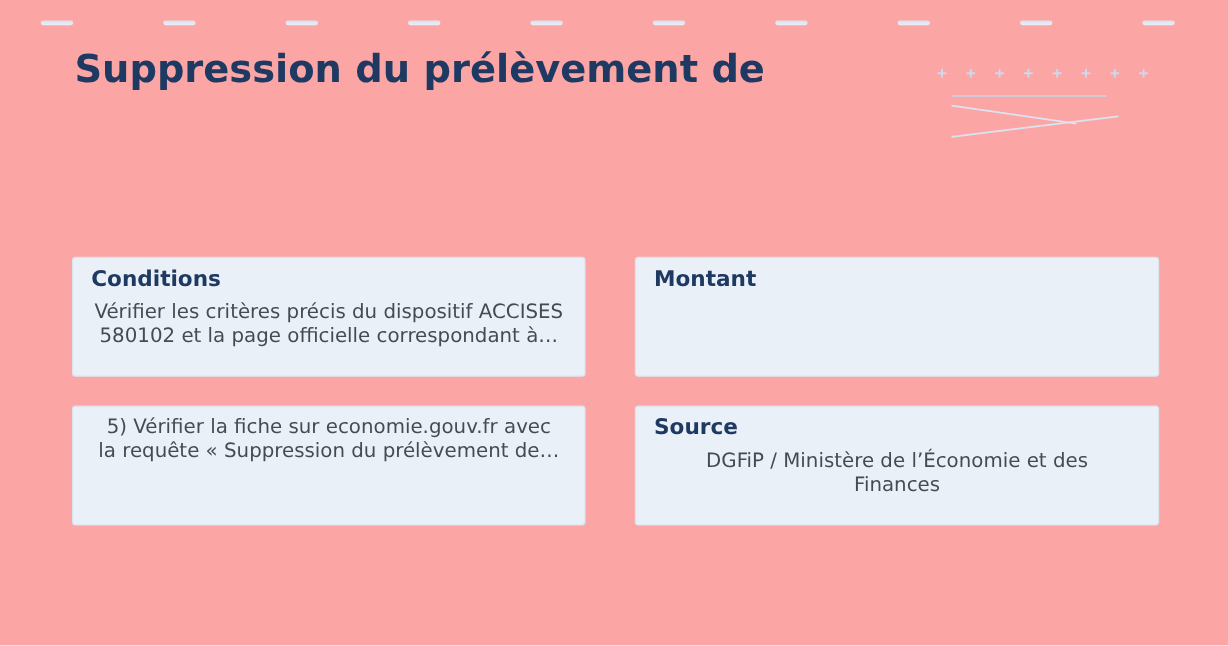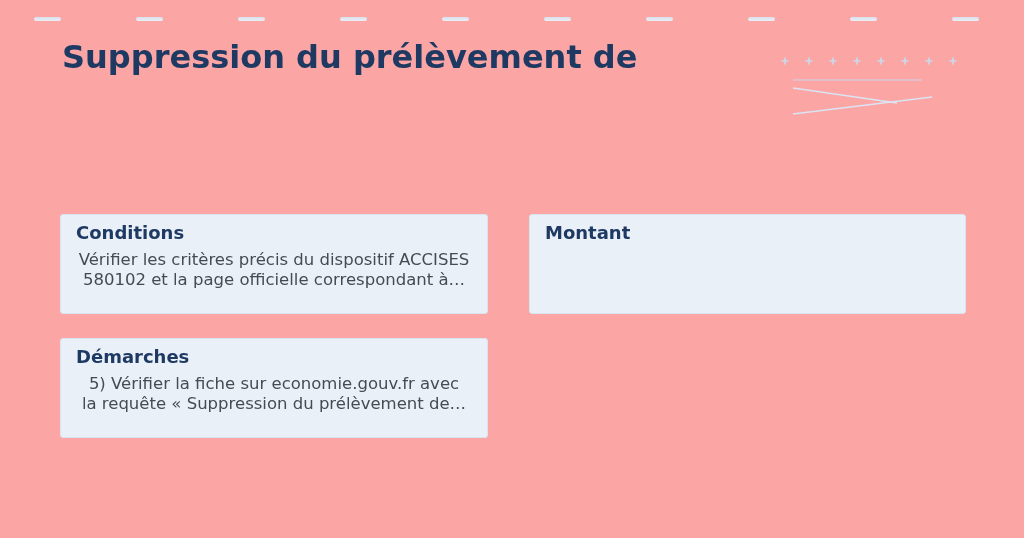--- a/index.html
+++ b/index.html
@@ -120,20 +120,24 @@
       <h2>Conditions</h2>
       <p>Vérifier les critères précis du dispositif ACCISES
 580102 et la page officielle correspondant à…</p>
     </section>
 
     <section class="card">
       <h2>Montant</h2>
     </section>
 
     <section class="card">
-      <h2>Démarches</h2>
       <p>5) Vérifier la fiche sur economie.gouv.fr avec
 la requête « Suppression du prélèvement de…</p>
     </section>
 
+    <section class="card">
+      <h2>Source</h2>
+      <p>DGFiP / Ministère de l’Économie et des
+Finances</p>
+    </section>
 
   </div>
 </div>
 
 </body></html>

